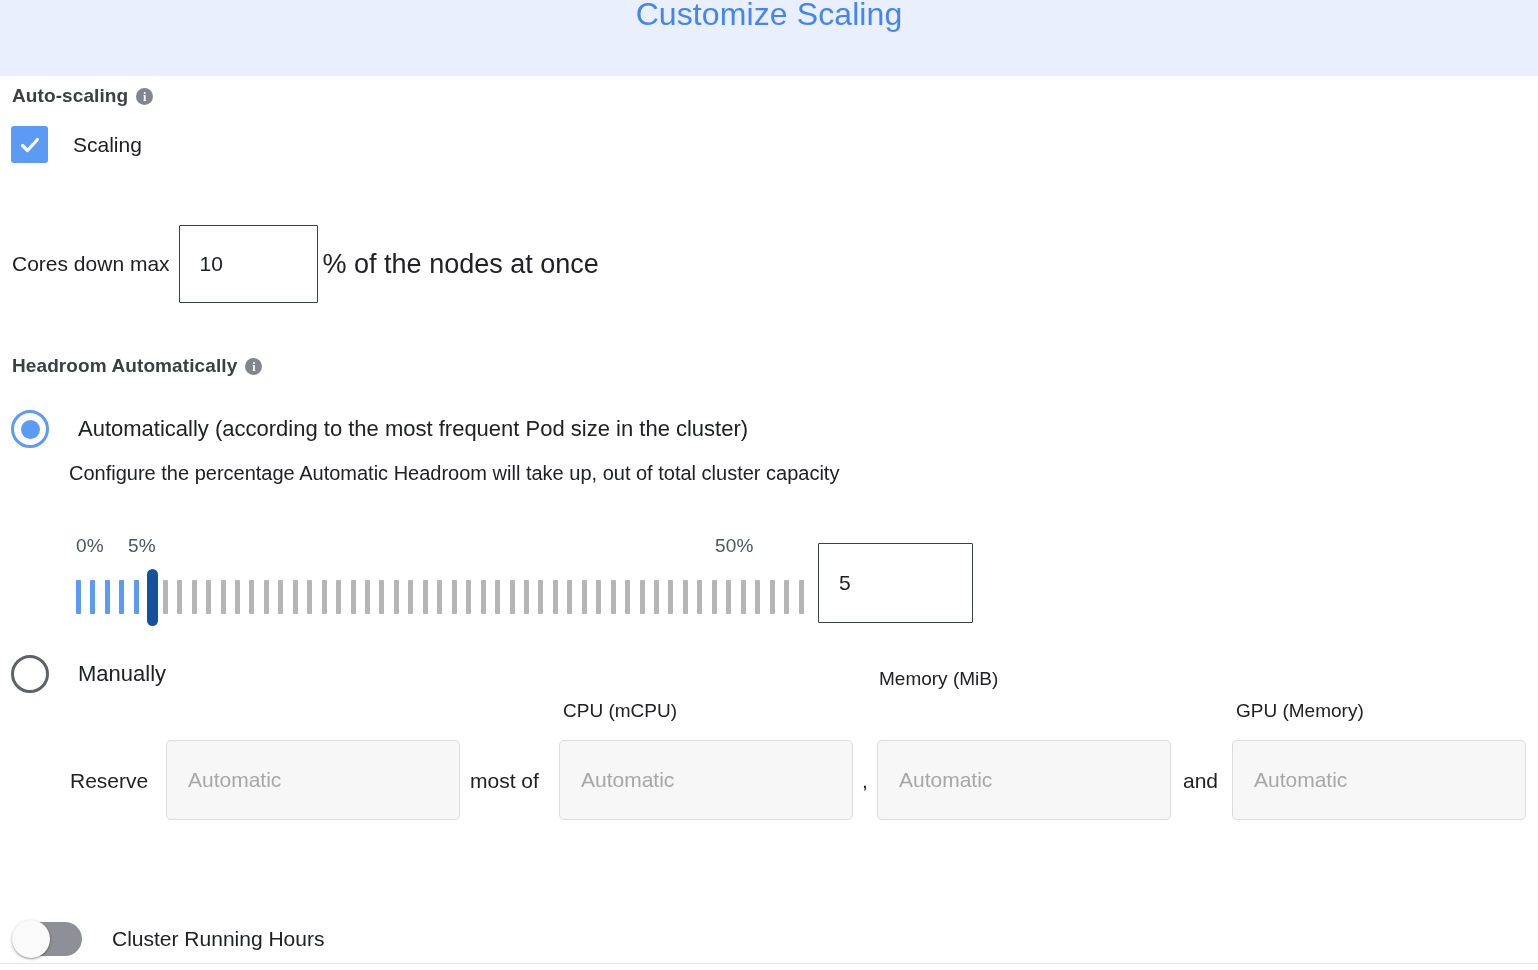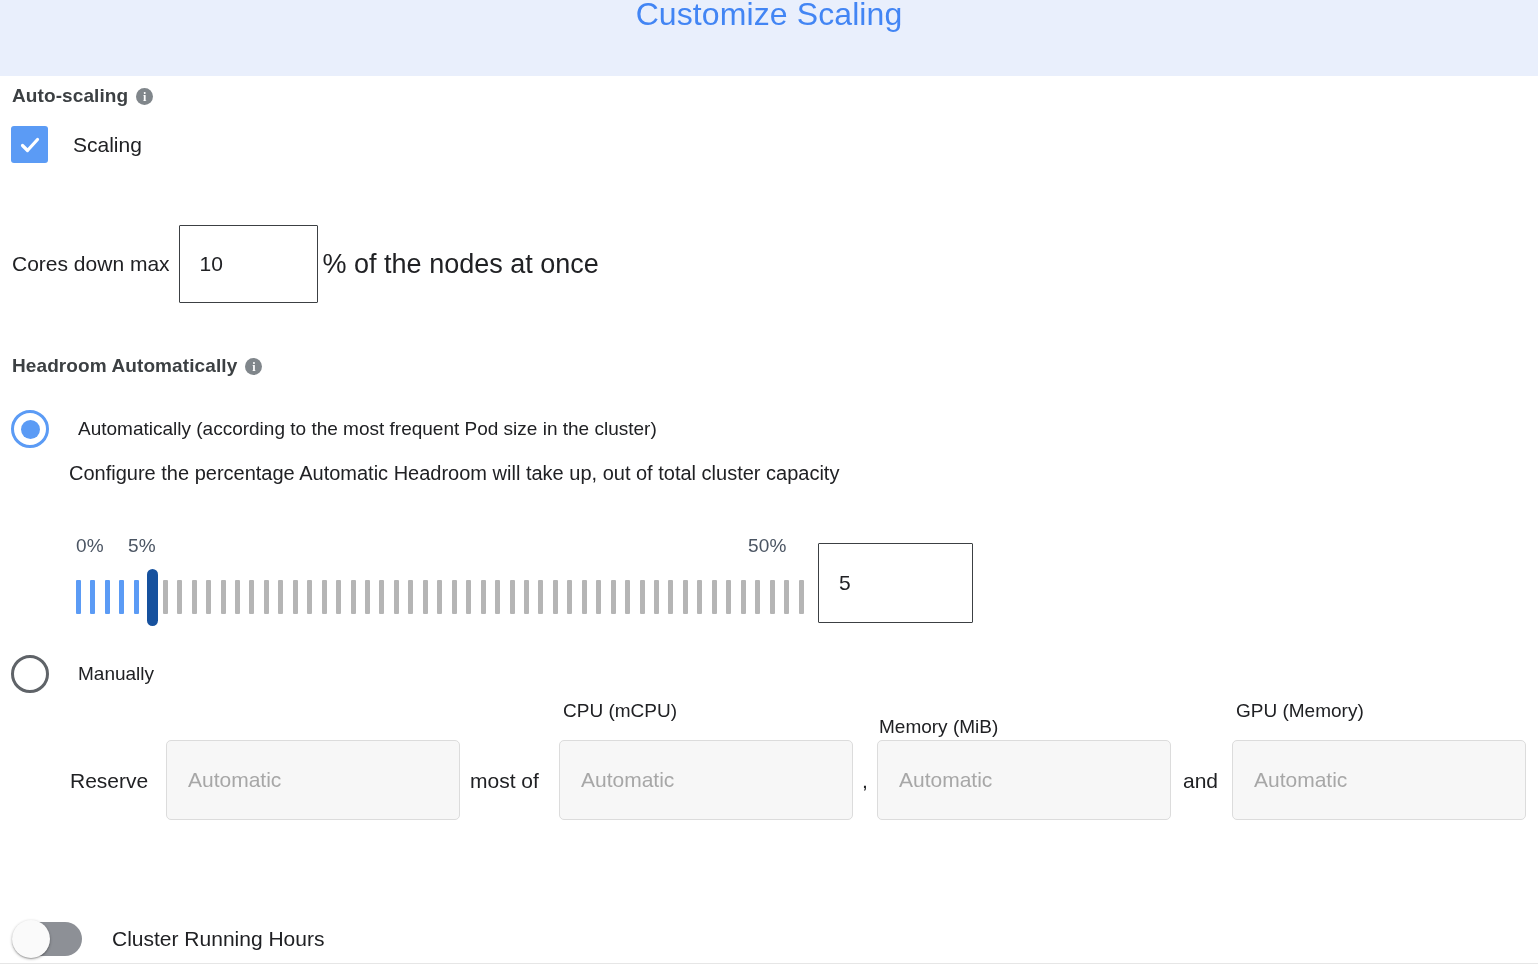--- a/index.html
+++ b/index.html
@@ -88,34 +88,34 @@
     flex: none;
     display: flex; align-items: center; justify-content: center;
     border: 3px solid #5b9bf5;
     background: #ffffff;
   }
   .radio.checked::after {
     content: ""; width: 19px; height: 19px; border-radius: 50%;
     background: #5b9bf5; display: block;
   }
   .radio.unchecked { border-color: #5f6368; }
-  .radio-label { margin-left: 29px; font-size: 19px; color: #202124; }
+  .radio-label { margin-left: 29px; font-size: 22px; color: #202124; }
 
   .headroom-sub { position: absolute; left: 69px; top: 462px; font-size: 20px; color: #202124; }
 
   
   .slider-wrap { position: absolute; left: 76px; top: 535px; width: 730px; }
   .slider-scale-labels { position: relative; height: 28px; }
   .slider-scale-labels span {
     position: absolute; top: 0;
     font-size: 19px; color: #4b5563; letter-spacing: 0.2px;
   }
   .lbl-0 { left: 0px; }
   .lbl-5 { left: 52px; }
-  .lbl-50 { left: 672px; }
+  .lbl-50 { left: 639px; }
 
   .slider-track {
     position: relative; height: 56px; margin-top: 6px;
   }
   .tick {
     position: absolute; top: 11px;
     width: 5px; height: 34px; border-radius: 1px;
     background: #b5b5b5;
   }
   .tick.active { background: #5b9bf5; }
@@ -137,21 +137,21 @@
 
   
   .radio-row-manual { position: absolute; left: 11px; top: 655px; display: flex; align-items: center; }
 
   
   .field-label {
     position: absolute;
     font-size: 19px; color: #202124; font-weight: 400;
   }
   .lbl-cpu { left: 563px; top: 700px; }
-  .lbl-mem { left: 879px; top: 716px; }
+  .lbl-mem { left: 879px; top: 668px; }
   .lbl-gpu { left: 1236px; top: 700px; }
 
   .reserve-text {
     position: absolute; font-size: 21px; color: #202124;
   }
   .txt-reserve { left: 70px; top: 769px; }
   .txt-unitsof { left: 470px; top: 769px; }
   .txt-comma  { left: 862px; top: 769px; }
   .txt-and    { left: 1183px; top: 769px; }
 

